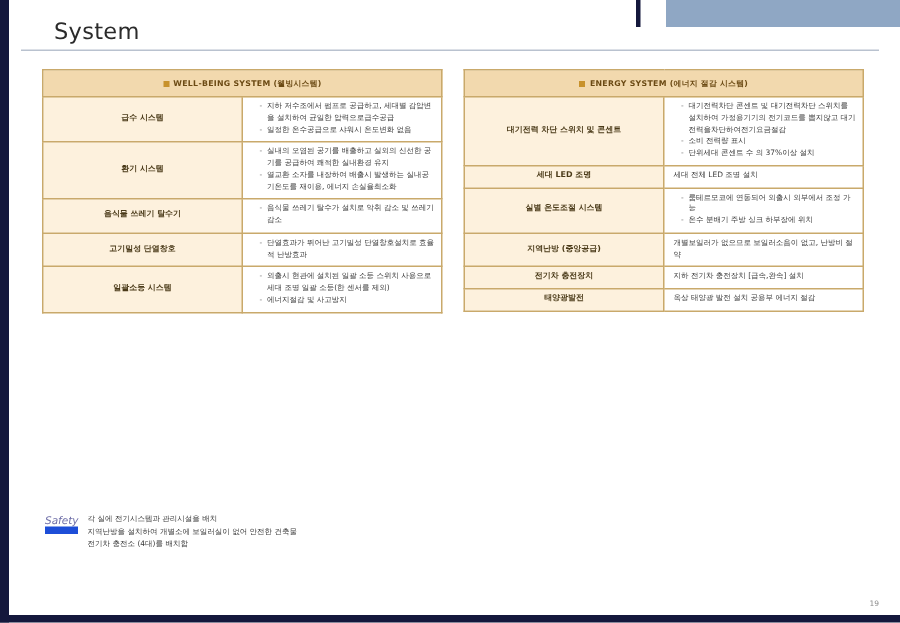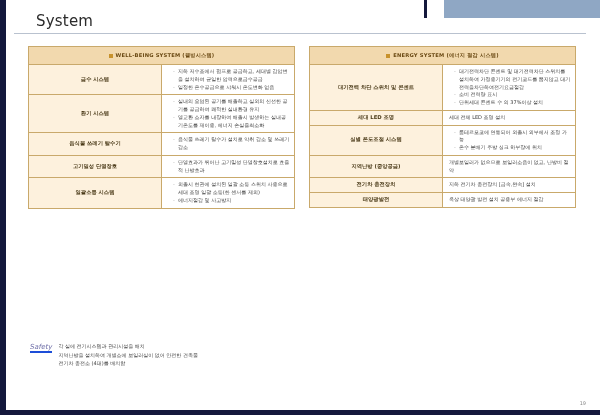--- a/index.html
+++ b/index.html
@@ -101,21 +101,21 @@
   }
   .desc .plain { padding-left:2px; }
 
   
   .safety {
     position:absolute; left:30px; top:342px; width:250px;
     display:flex; gap:6px; align-items:flex-start;
   }
   .safety-label {
     font-style:italic; color:#6f6fa8; font-size:7px; padding-top:1px;
-    border-bottom:2px solid #1d4ed8;
+    border-bottom:5px solid #1d4ed8;
   }
   .safety-lines {
     font-size:5px; color:#3a3a3a; line-height:1.7;
   }
   .safety-lines div { position:relative; padding-left:0px; }
 
   .page-num {
     position:absolute; right:14px; bottom:9px;
     font-size:5px; color:#8a8a8a;
   }

